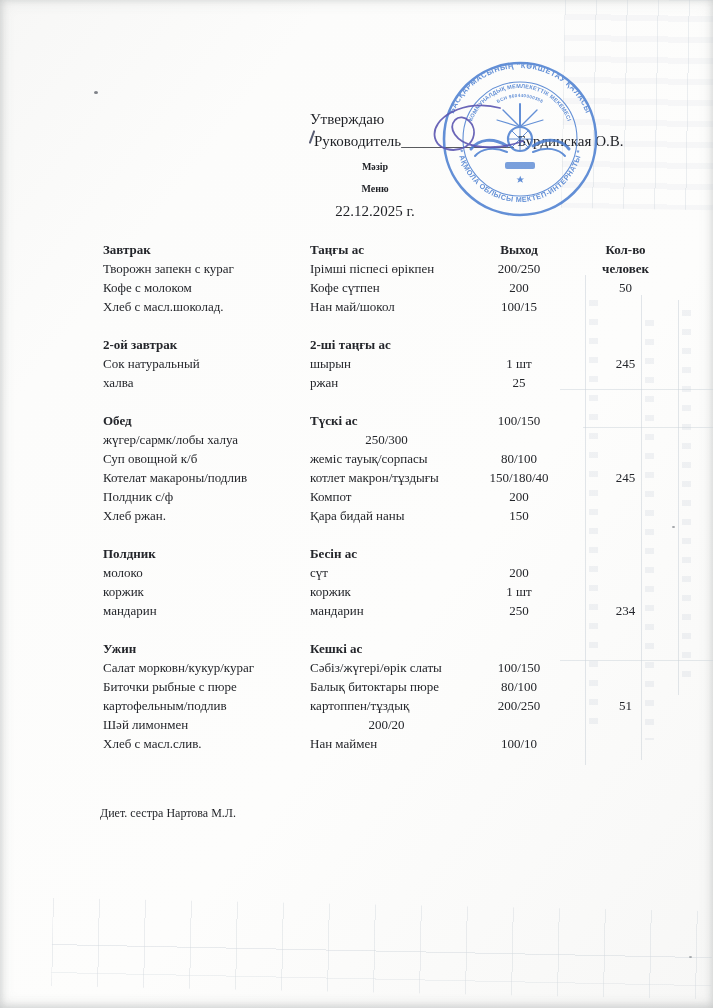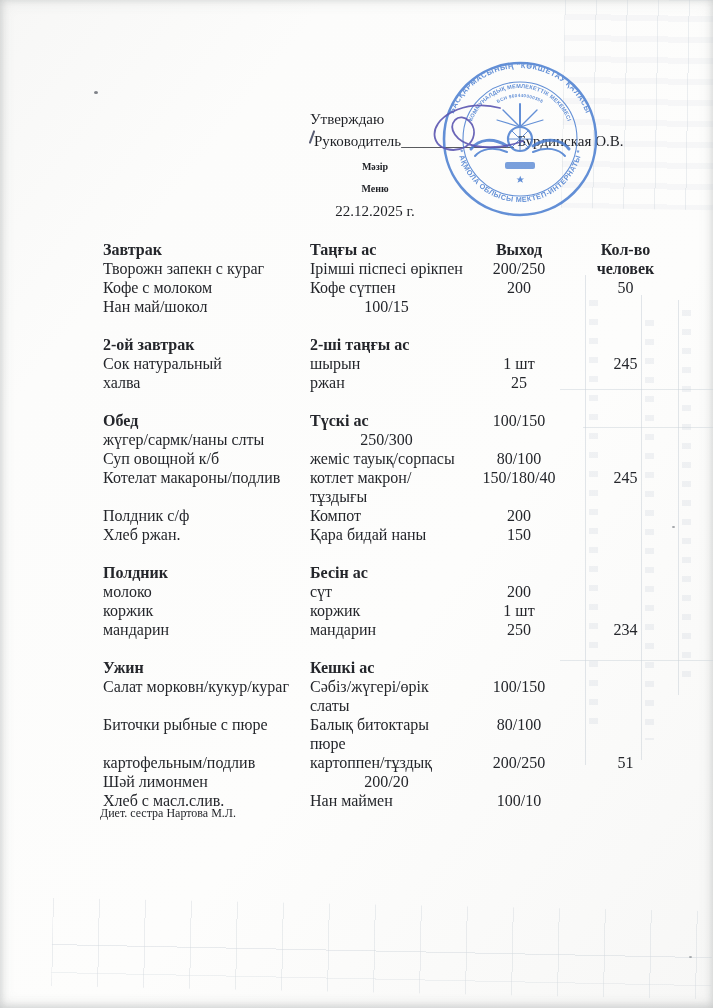--- a/index.html
+++ b/index.html
@@ -49,21 +49,21 @@
         transform:rotate(20deg);border-radius:1px;opacity:.85;}
   .title-block{position:absolute;left:299px;top:156px;width:152px;text-align:center;}
   .title-kk,.title-ru{font-weight:bold;font-size:10px;line-height:22px;}
   .date-line{font-size:15px;line-height:22px;}
   
   .stamp{position:absolute;left:435px;top:54px;width:170px;height:170px;opacity:.86;}
   .stamp text{font-family:"Liberation Sans", sans-serif;font-weight:bold;}
   .sig{position:absolute;left:415px;top:98px;width:130px;height:70px;}
   
   #menu-table{position:absolute;left:103px;top:240px;width:573px;
-              font-size:16px;line-height:19px;color:#24262b;}
+              font-size:13px;line-height:19px;color:#24262b;}
   .menu-section{margin-bottom:19px;}
   .mrow{display:grid;grid-template-columns:207px 153px 112px 101px;}
   .c-out,.c-qty{text-align:center;}
   .b{font-weight:bold;}
   
   .footer{position:absolute;left:100px;top:806px;font-size:12px;}
 </style>
 </head>
 <body>
 
@@ -152,20 +152,21 @@
           <div class="c-out">200/250</div>
           <div class="c-qty b">человек</div>
         </div>
         <div class="mrow">
           <div class="c-ru">Кофе с молоком</div>
           <div class="c-kk">Кофе сүтпен</div>
           <div class="c-out">200</div>
           <div class="c-qty">50</div>
         </div>
         <div class="mrow">
+          <div class="c-ru">Хлеб с масл.шоколад.</div>
           <div class="c-kk">Нан май/шокол</div>
           <div class="c-out">100/15</div>
           <div class="c-qty"></div>
         </div>
       </div>
       <div class="menu-section">
         <div class="mrow">
           <div class="c-ru b">2-ой завтрак</div>
           <div class="c-kk b">2-ші таңғы ас</div>
           <div class="c-out"></div>
@@ -185,21 +186,21 @@
         </div>
       </div>
       <div class="menu-section">
         <div class="mrow">
           <div class="c-ru b">Обед</div>
           <div class="c-kk b">Түскі ас</div>
           <div class="c-out">100/150</div>
           <div class="c-qty b"></div>
         </div>
         <div class="mrow">
-          <div class="c-kk">жүгер/сармк/наны слты</div>
+          <div class="c-kk">жүгер/сармк/лобы халуа</div>
           <div class="c-out">250/300</div>
           <div class="c-qty"></div>
         </div>
         <div class="mrow">
           <div class="c-ru">Суп овощной к/б</div>
           <div class="c-kk">жеміс тауық/сорпасы</div>
           <div class="c-out">80/100</div>
           <div class="c-qty"></div>
         </div>
         <div class="mrow">

